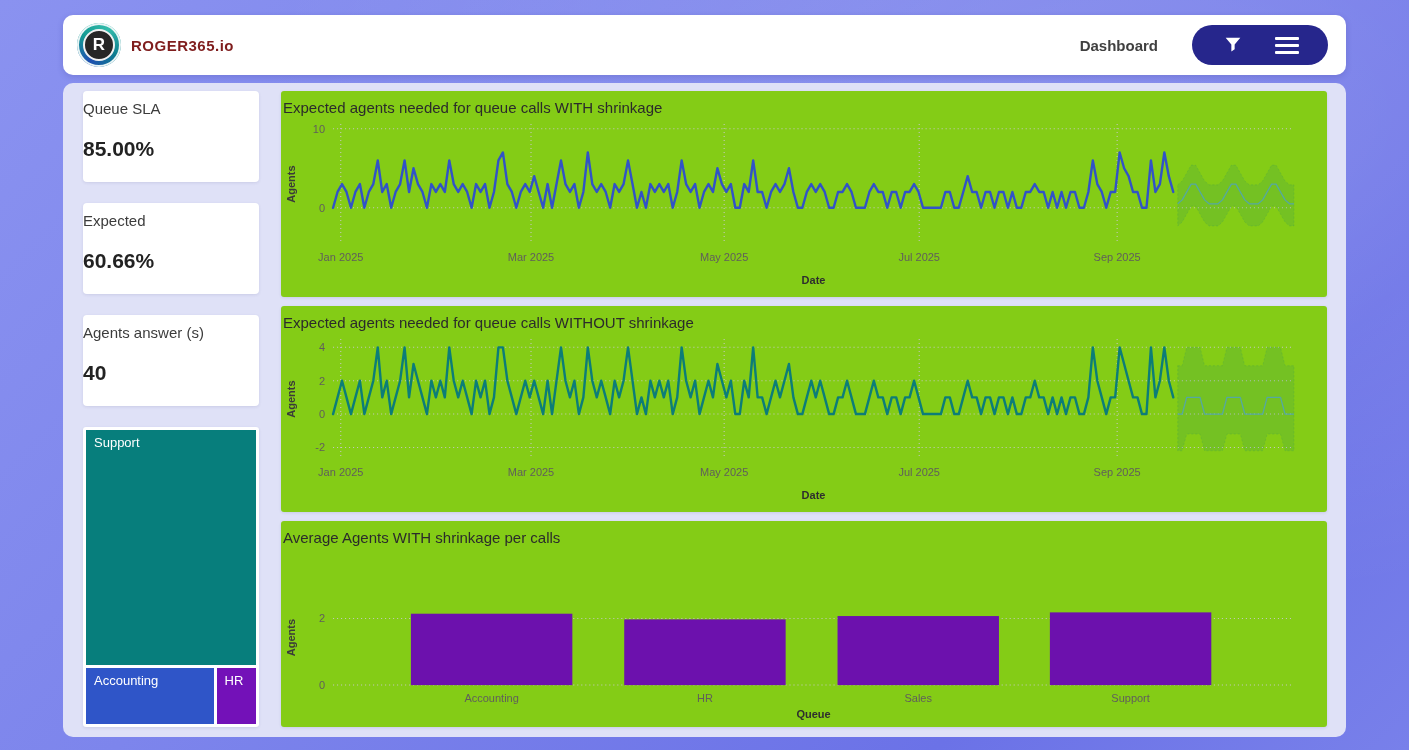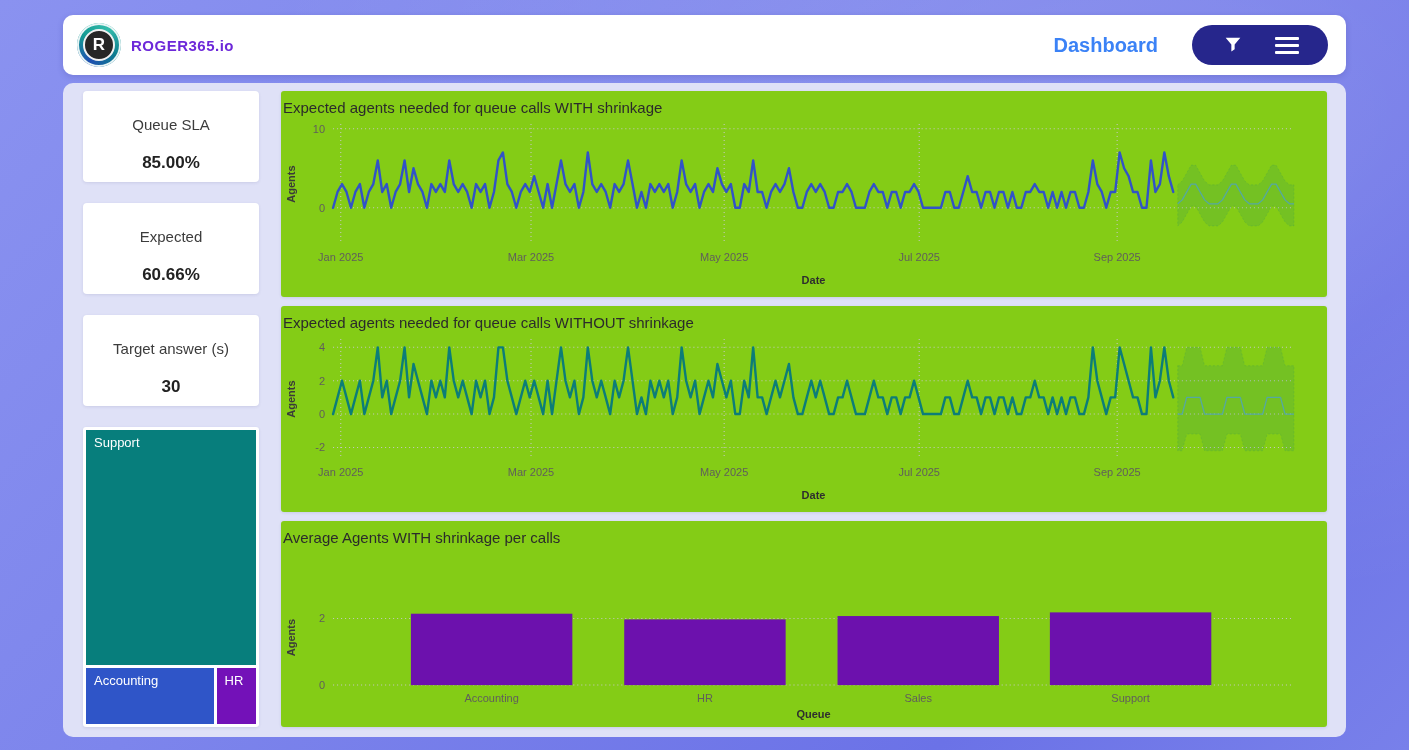--- a/index.html
+++ b/index.html
@@ -17,38 +17,38 @@
     display:flex; align-items:center; justify-content:space-between;
     padding:0 18px 0 14px; box-shadow:0 2px 6px rgba(40,40,120,0.18); }
   .brand { display:flex; align-items:center; gap:10px; }
   .logo { width:44px; height:44px; border-radius:50%;
     background:conic-gradient(from 210deg,#1f4fb0,#129b93,#34bcab,#0d7d8f,#1f4fb0);
     display:flex; align-items:center; justify-content:center;
     box-shadow:0 0 0 2px #e8f4f4 inset; }
   .logo-inner { width:32px; height:32px; border-radius:50%; background:#272727;
     color:#ffffff; font-weight:bold; font-size:17px; display:flex;
     align-items:center; justify-content:center; border:2px solid #f2f2f2; }
-  .brand-text { font-size:15px; font-weight:bold; color:#6d28d9; letter-spacing:0.5px; }
+  .brand-text { font-size:15px; font-weight:bold; color:#7f1d1d; letter-spacing:0.5px; }
   .topbar-right { display:flex; align-items:center; gap:34px; }
-  .nav-link { font-size:20px; font-weight:bold; color:#3b82f6; text-decoration:none; cursor:pointer; }
+  .nav-link { font-size:15px; font-weight:bold; color:#404040; text-decoration:none; cursor:pointer; }
   .pill { width:136px; height:40px; border-radius:20px; background:#26268c;
     display:flex; align-items:center; justify-content:space-around; padding:0 14px; }
   .pill button { background:none; border:none; cursor:pointer; display:flex;
     align-items:center; justify-content:center; }
   .hamburger { display:flex; flex-direction:column; gap:4px; }
   .hamburger span { display:block; width:24px; height:3px; background:#ffffff; border-radius:1px; }
 
   
   .content { height:654px; background:#dfe1f7; border-radius:10px;
     display:flex; gap:22px; padding:8px 19px 10px 20px; }
   .sidebar { width:176px; display:flex; flex-direction:column; gap:21px; flex:none; }
   .kpi-card { height:91px; background:#ffffff; border-radius:4px;
-    box-shadow:0 1px 3px rgba(60,60,120,0.12); text-align:center; padding-top:25px; }
+    box-shadow:0 1px 3px rgba(60,60,120,0.12); text-align:left; padding-top:9px; }
   .kpi-label { font-size:15px; color:#3c3c3c; }
-  .kpi-value { font-size:17px; font-weight:bold; color:#222222; margin-top:20px; }
+  .kpi-value { font-size:21px; font-weight:bold; color:#222222; margin-top:20px; }
 
   .treemap-card { flex:1; background:#ffffff; border-radius:3px; padding:3px;
     box-shadow:0 1px 3px rgba(60,60,120,0.12); display:flex; flex-direction:column; gap:3px; }
   .tm-top { width:100%; }
   .tm-row { display:flex; gap:3px; flex:1; }
   .tile { position:relative; cursor:pointer; }
   .tile-label { position:absolute; left:8px; top:5px; color:#ffffff; font-size:13px; }
 
   .charts-col { flex:1; display:flex; flex-direction:column; gap:9px; }
   .chart-card { flex:1; background:#84cc16; border-radius:3px; padding:6px 5px 2px 0;
@@ -94,22 +94,22 @@
       <aside class="sidebar">
         <div class="kpi-card">
           <div class="kpi-label">Queue SLA</div>
           <div class="kpi-value">85.00%</div>
         </div>
         <div class="kpi-card">
           <div class="kpi-label">Expected</div>
           <div class="kpi-value">60.66%</div>
         </div>
         <div class="kpi-card">
-          <div class="kpi-label">Target answer (s)</div>
-          <div class="kpi-value">30</div>
+          <div class="kpi-label">Agents answer (s)</div>
+          <div class="kpi-value">40</div>
         </div>
         <div class="treemap-card">
           <div class="tile tm-top" id="tm-tile-0" style="background: rgb(7, 126, 124); height: 80%;">
             <span class="tile-label">Support</span>
           </div>
           <div class="tm-row">
             <div class="tile" id="tm-tile-1" style="background: rgb(47, 85, 200); flex: 0 0 75%;">
               <span class="tile-label">Accounting</span>
             </div>
             <div class="tile" id="tm-tile-2" style="background: rgb(115, 17, 184); flex: 1 1 0%;">

